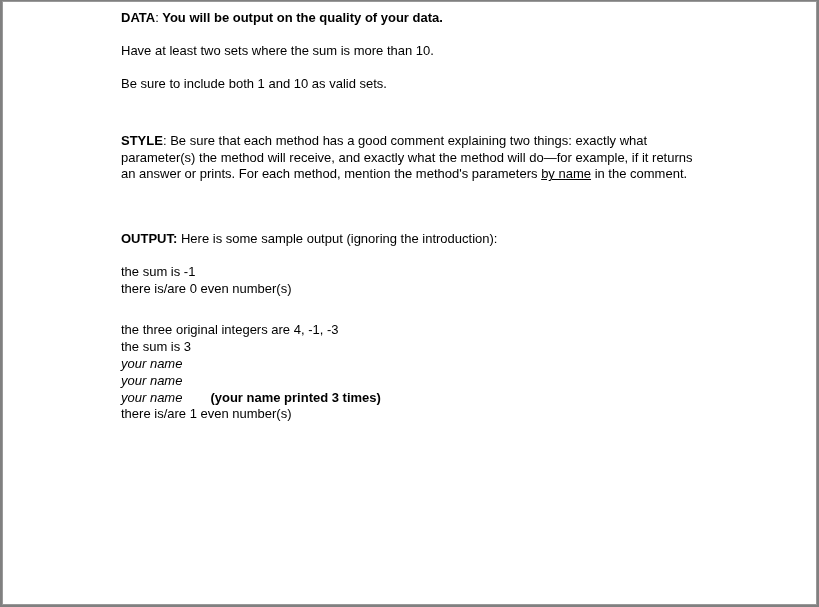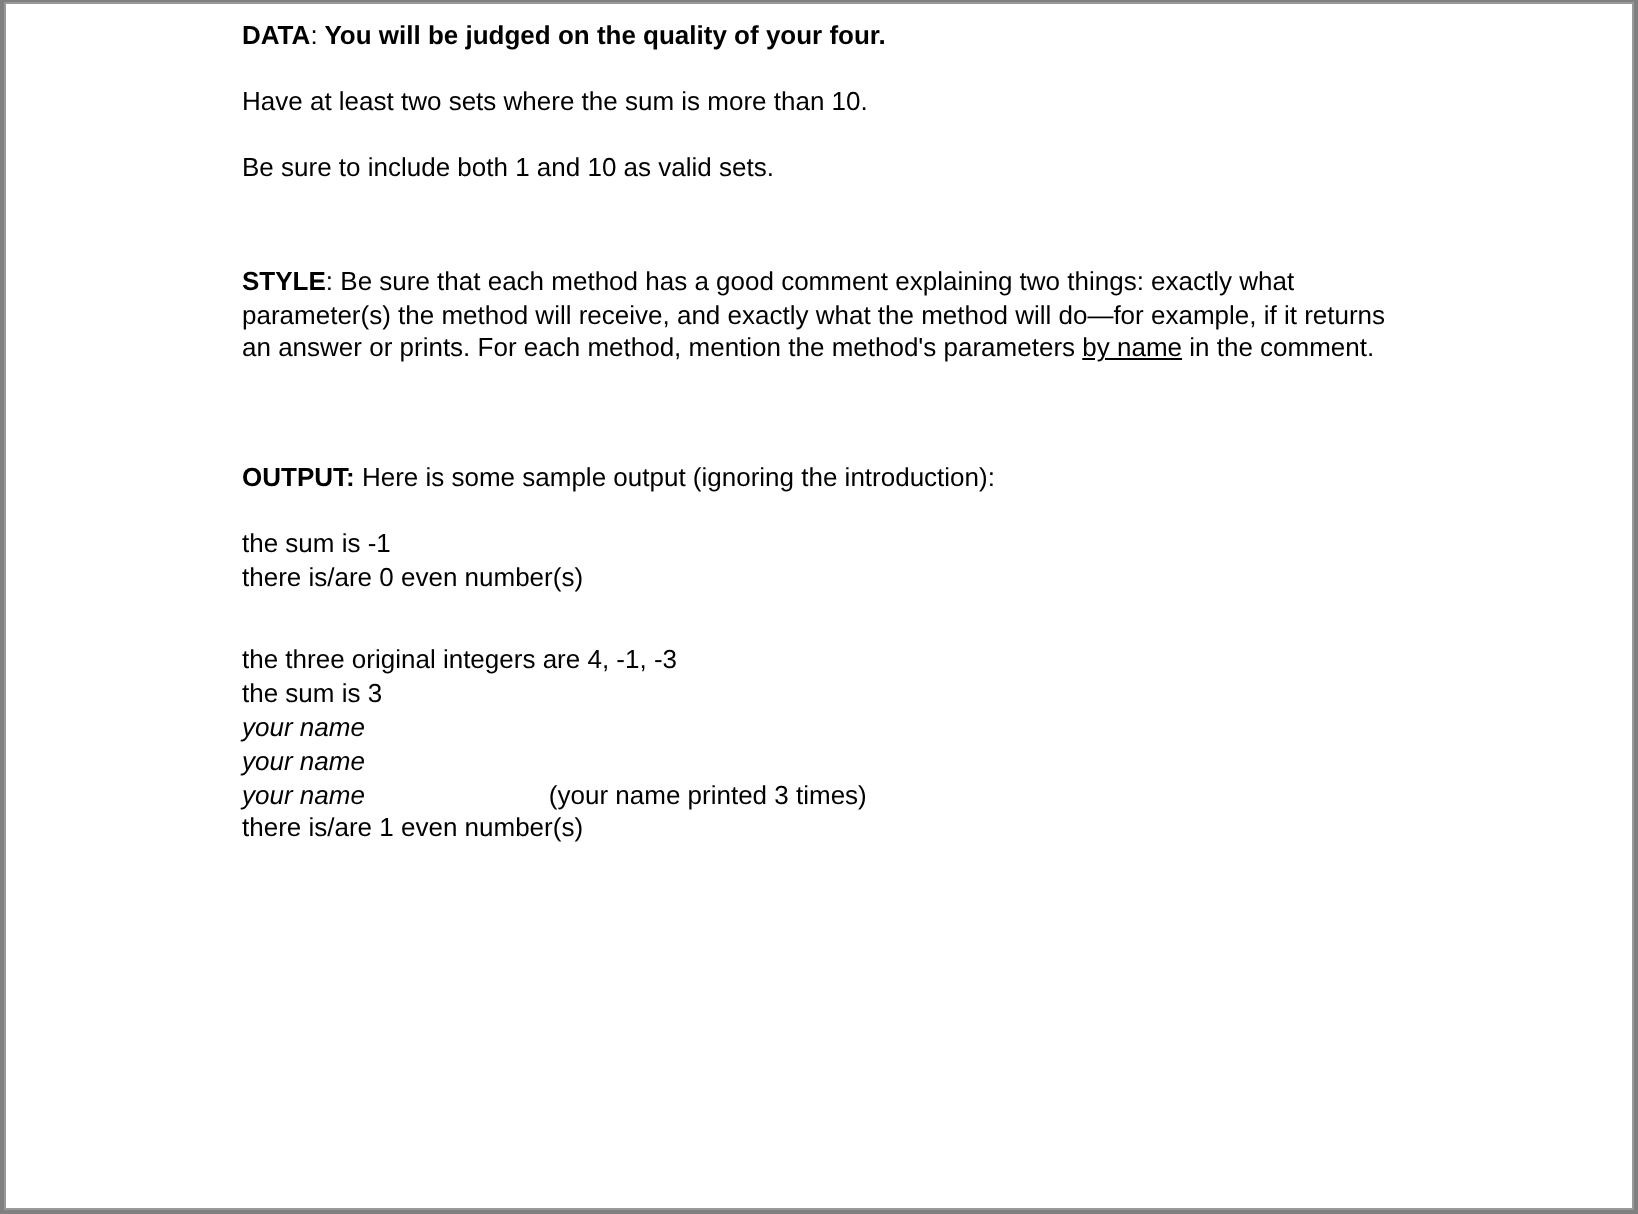--- a/index.html
+++ b/index.html
@@ -44,31 +44,32 @@
       margin-bottom: 0;
     }
     .spacer-lg {
       height: 32px;
     }
     .spacer-md {
       height: 24px;
     }
     .inline-note {
       display: inline-block;
-      margin-left: 92px;
+      margin-left: 28px;
+      font-weight: bold;
     }
   </style>
 </head>
 <body>
 
 <div class="page-container">
 
   <div class="section">
     <div class="para">
-      <span class="bold">DATA</span><span>:</span><span class="bold">  You will be judged on the quality of your four.</span>
+      <span class="bold">DATA</span><span>:</span><span class="bold">  You will be output on the quality of your data.</span>
     </div>
     <div class="para">Have at least two sets where the sum is more than 10.</div>
     <div class="tight">Be sure to include both 1 and 10 as valid sets.</div>
   </div>
 
   <div class="spacer-md"></div>
 
   <div class="section">
     <div>
       <span class="bold">STYLE</span><span>:</span><span>  Be sure that each method has a good comment explaining two things: exactly what parameter(s) the method will receive, and exactly what the method will do—for example, if it returns an answer or prints.  For each method, mention the method's parameters </span><span class="underline">by name</span><span> in the comment.</span>

